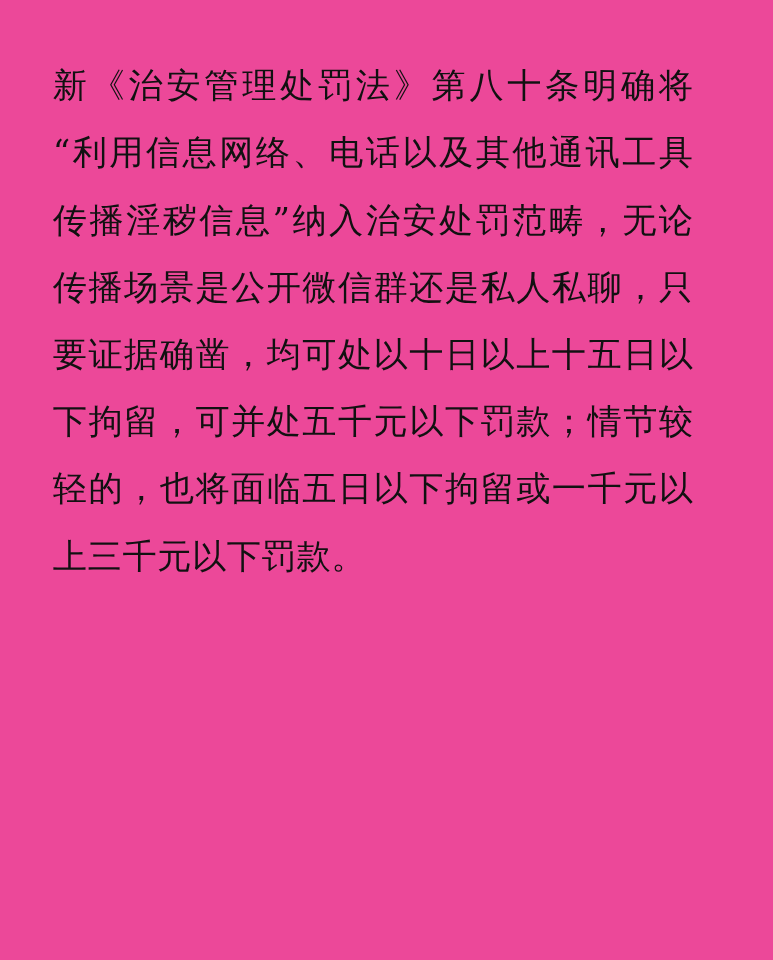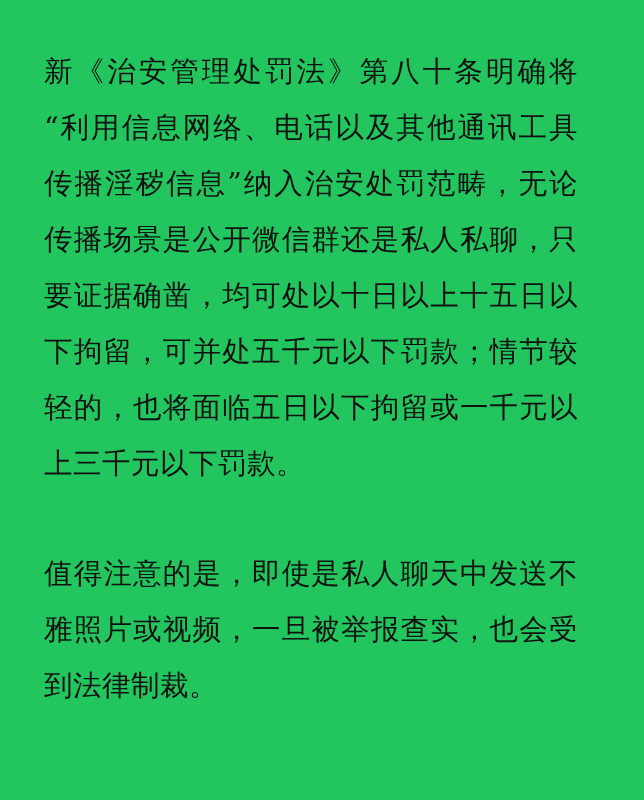--- a/index.html
+++ b/index.html
@@ -11,21 +11,21 @@
     width: 644px;
     height: 800px;
     overflow: hidden;
     font-family: "DejaVu Sans", "Liberation Sans", sans-serif;
   }
   .page {
     width: 644px;
     height: 800px;
     box-sizing: border-box;
     padding: 44px 66px 0 44px;
-    background: #22c55e;
+    background: #ec4899;
     position: relative;
   }
   .article {
     display: block;
   }
   .para {
     margin: 0;
     color: #111111;
     font-size: 28.5px;
     line-height: 56px;
@@ -39,15 +39,14 @@
   .para + .para {
     margin-top: 54px;
   }
 </style>
 </head>
 <body>
 
 <div class="page">
   <div class="article">
     <p class="para">新《治安管理处罚法》第八十条明确将“利用信息网络、电话以及其他通讯工具传播淫秽信息”纳入治安处罚范畴，无论传播场景是公开微信群还是私人私聊，只要证据确凿，均可处以十日以上十五日以下拘留，可并处五千元以下罚款；情节较轻的，也将面临五日以下拘留或一千元以上三千元以下罚款。</p>
-    <p class="para">值得注意的是，即使是私人聊天中发送不雅照片或视频，一旦被举报查实，也会受到法律制裁。</p>
   </div>
 </div>
 
 </body></html>

